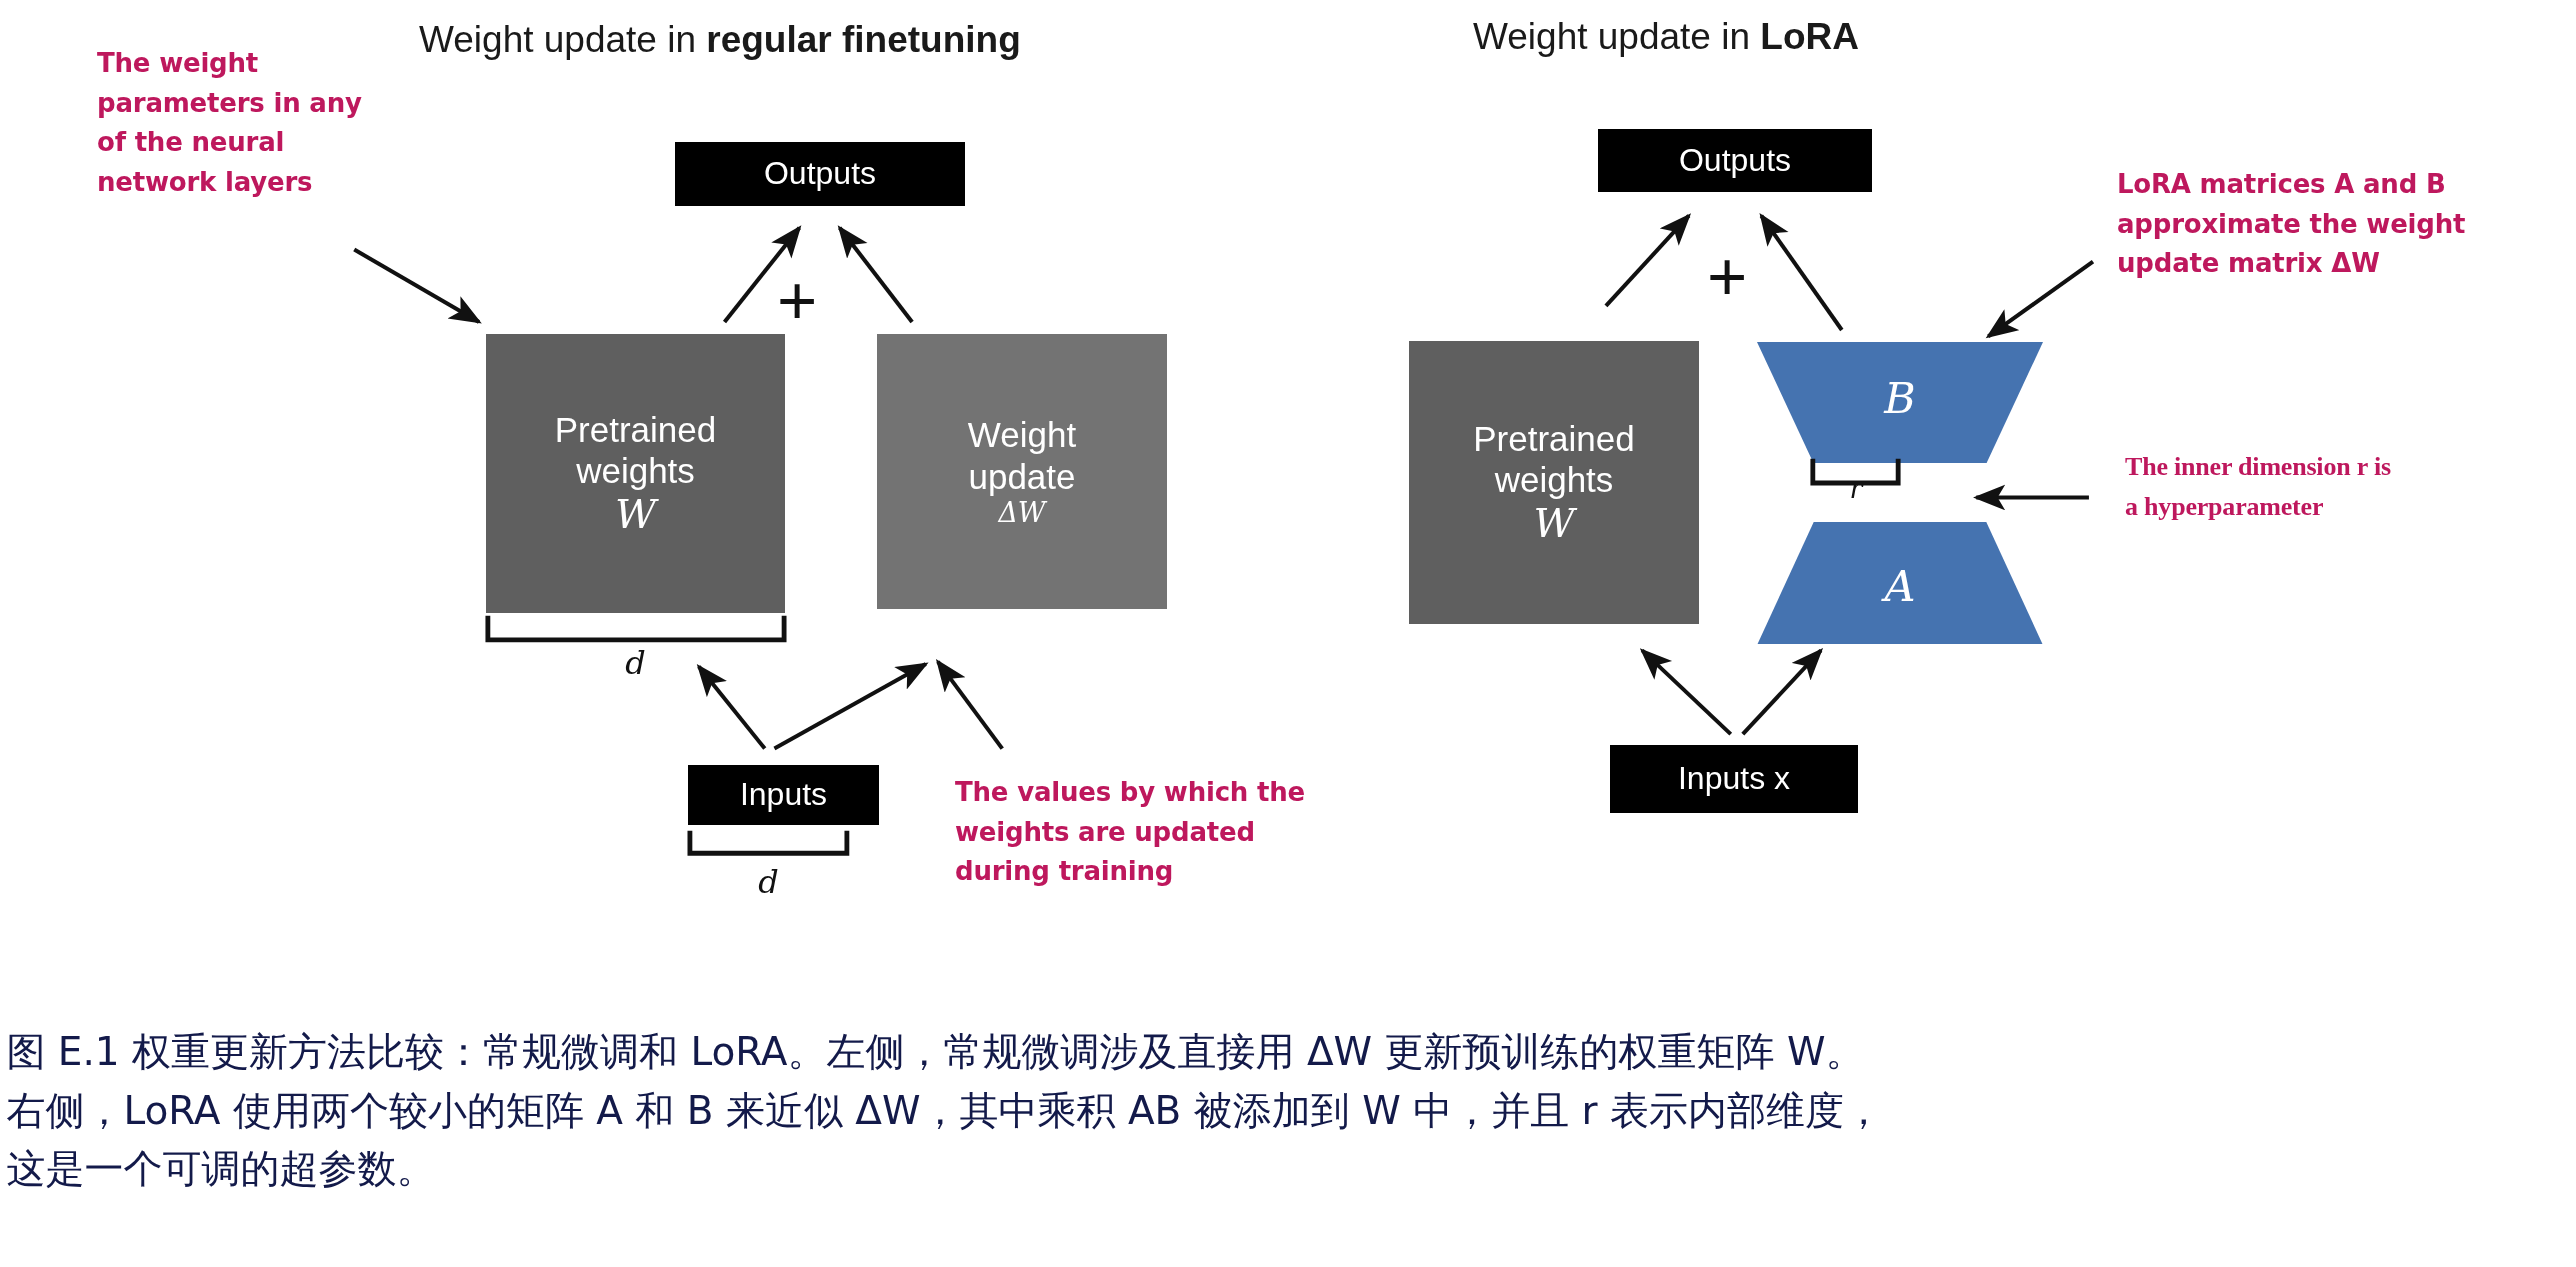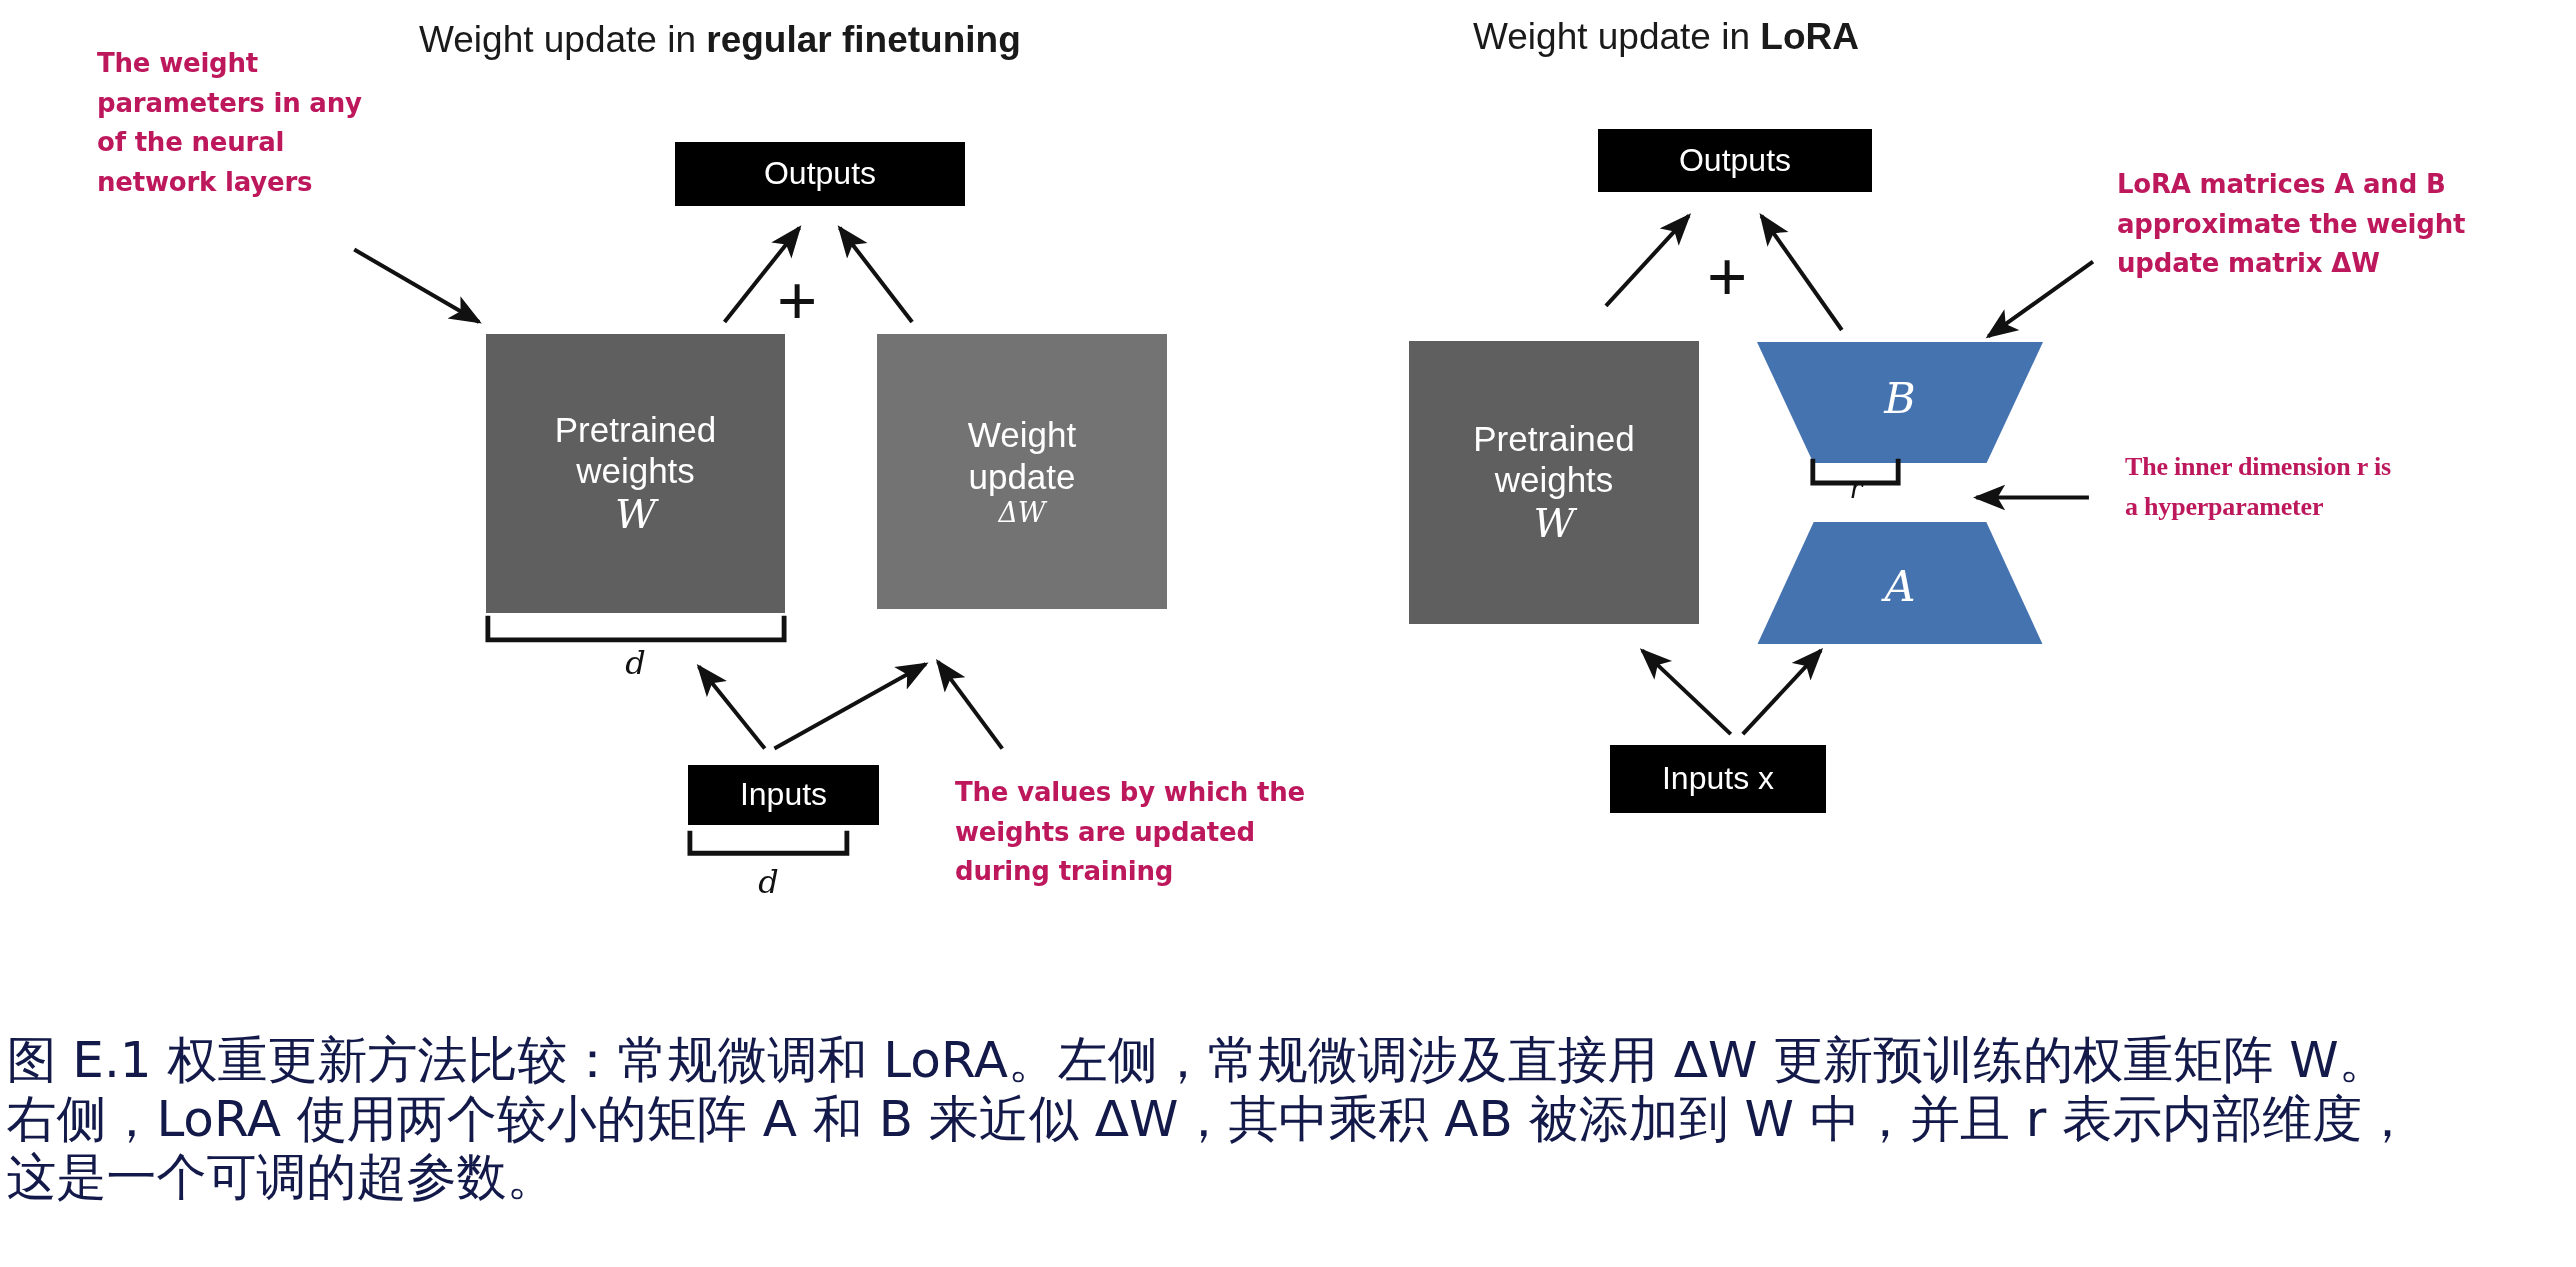--- a/index.html
+++ b/index.html
@@ -45,21 +45,21 @@
         font-family:"Liberation Sans","DejaVu Sans",sans-serif;font-weight:500;}
   
   .dimlabel{
     position:absolute;font-family:"DejaVu Serif","Liberation Serif",serif;
     font-style:italic;font-size:32px;color:#111;text-align:center;
   }
   
   .caption{
     position:absolute;color:#131a4a;
     font-family:"DejaVu Sans","Liberation Sans",sans-serif;
-    font-size:50px;line-height:1.46;white-space:nowrap;letter-spacing:0px;
+    font-size:39px;line-height:1.46;white-space:nowrap;letter-spacing:0px;
   }
   svg.overlay{position:absolute;left:0;top:0;width:2576px;height:1267px;pointer-events:none;}
 </style>
 </head>
 <body>
 
 <div class="abs panel-title" style="left:419px;top:3.2px;margin-top:16px;">
   <span>Weight update in </span><b>regular finetuning</b>
 </div>
 
@@ -140,21 +140,21 @@
   <svg width="286" height="122" viewBox="0 0 355 152">
     <polygon points="70,0 285,0 355,152 0,152" fill="#4573b0"></polygon>
   </svg>
   <div class="trap-label" style="top:39px;">A</div>
 </div>
 
 <div class="dimlabel" style="left:1814px;top:473px;width:84px;font-size:27px;">
   <span>r</span>
 </div>
 
-<div class="abs box box-black" style="left:1610px;top:745px;width:216px;height:68px;">
+<div class="abs box box-black" style="left:1610px;top:745px;width:248px;height:68px;">
   <span>
     <span>Inputs x</span>
   </span>
 </div>
 
 <svg class="overlay" xmlns="http://www.w3.org/2000/svg" viewBox="0 0 3200 1574" width="2576" height="1267">
   <defs>
     <marker id="ah" markerWidth="9" markerHeight="9" refX="7.2" refY="3.2" orient="auto" markerUnits="strokeWidth">
       <path d="M0,0 L8,3.2 L0,6.4 L1.9,3.2 z" fill="#111"></path>
     </marker>

